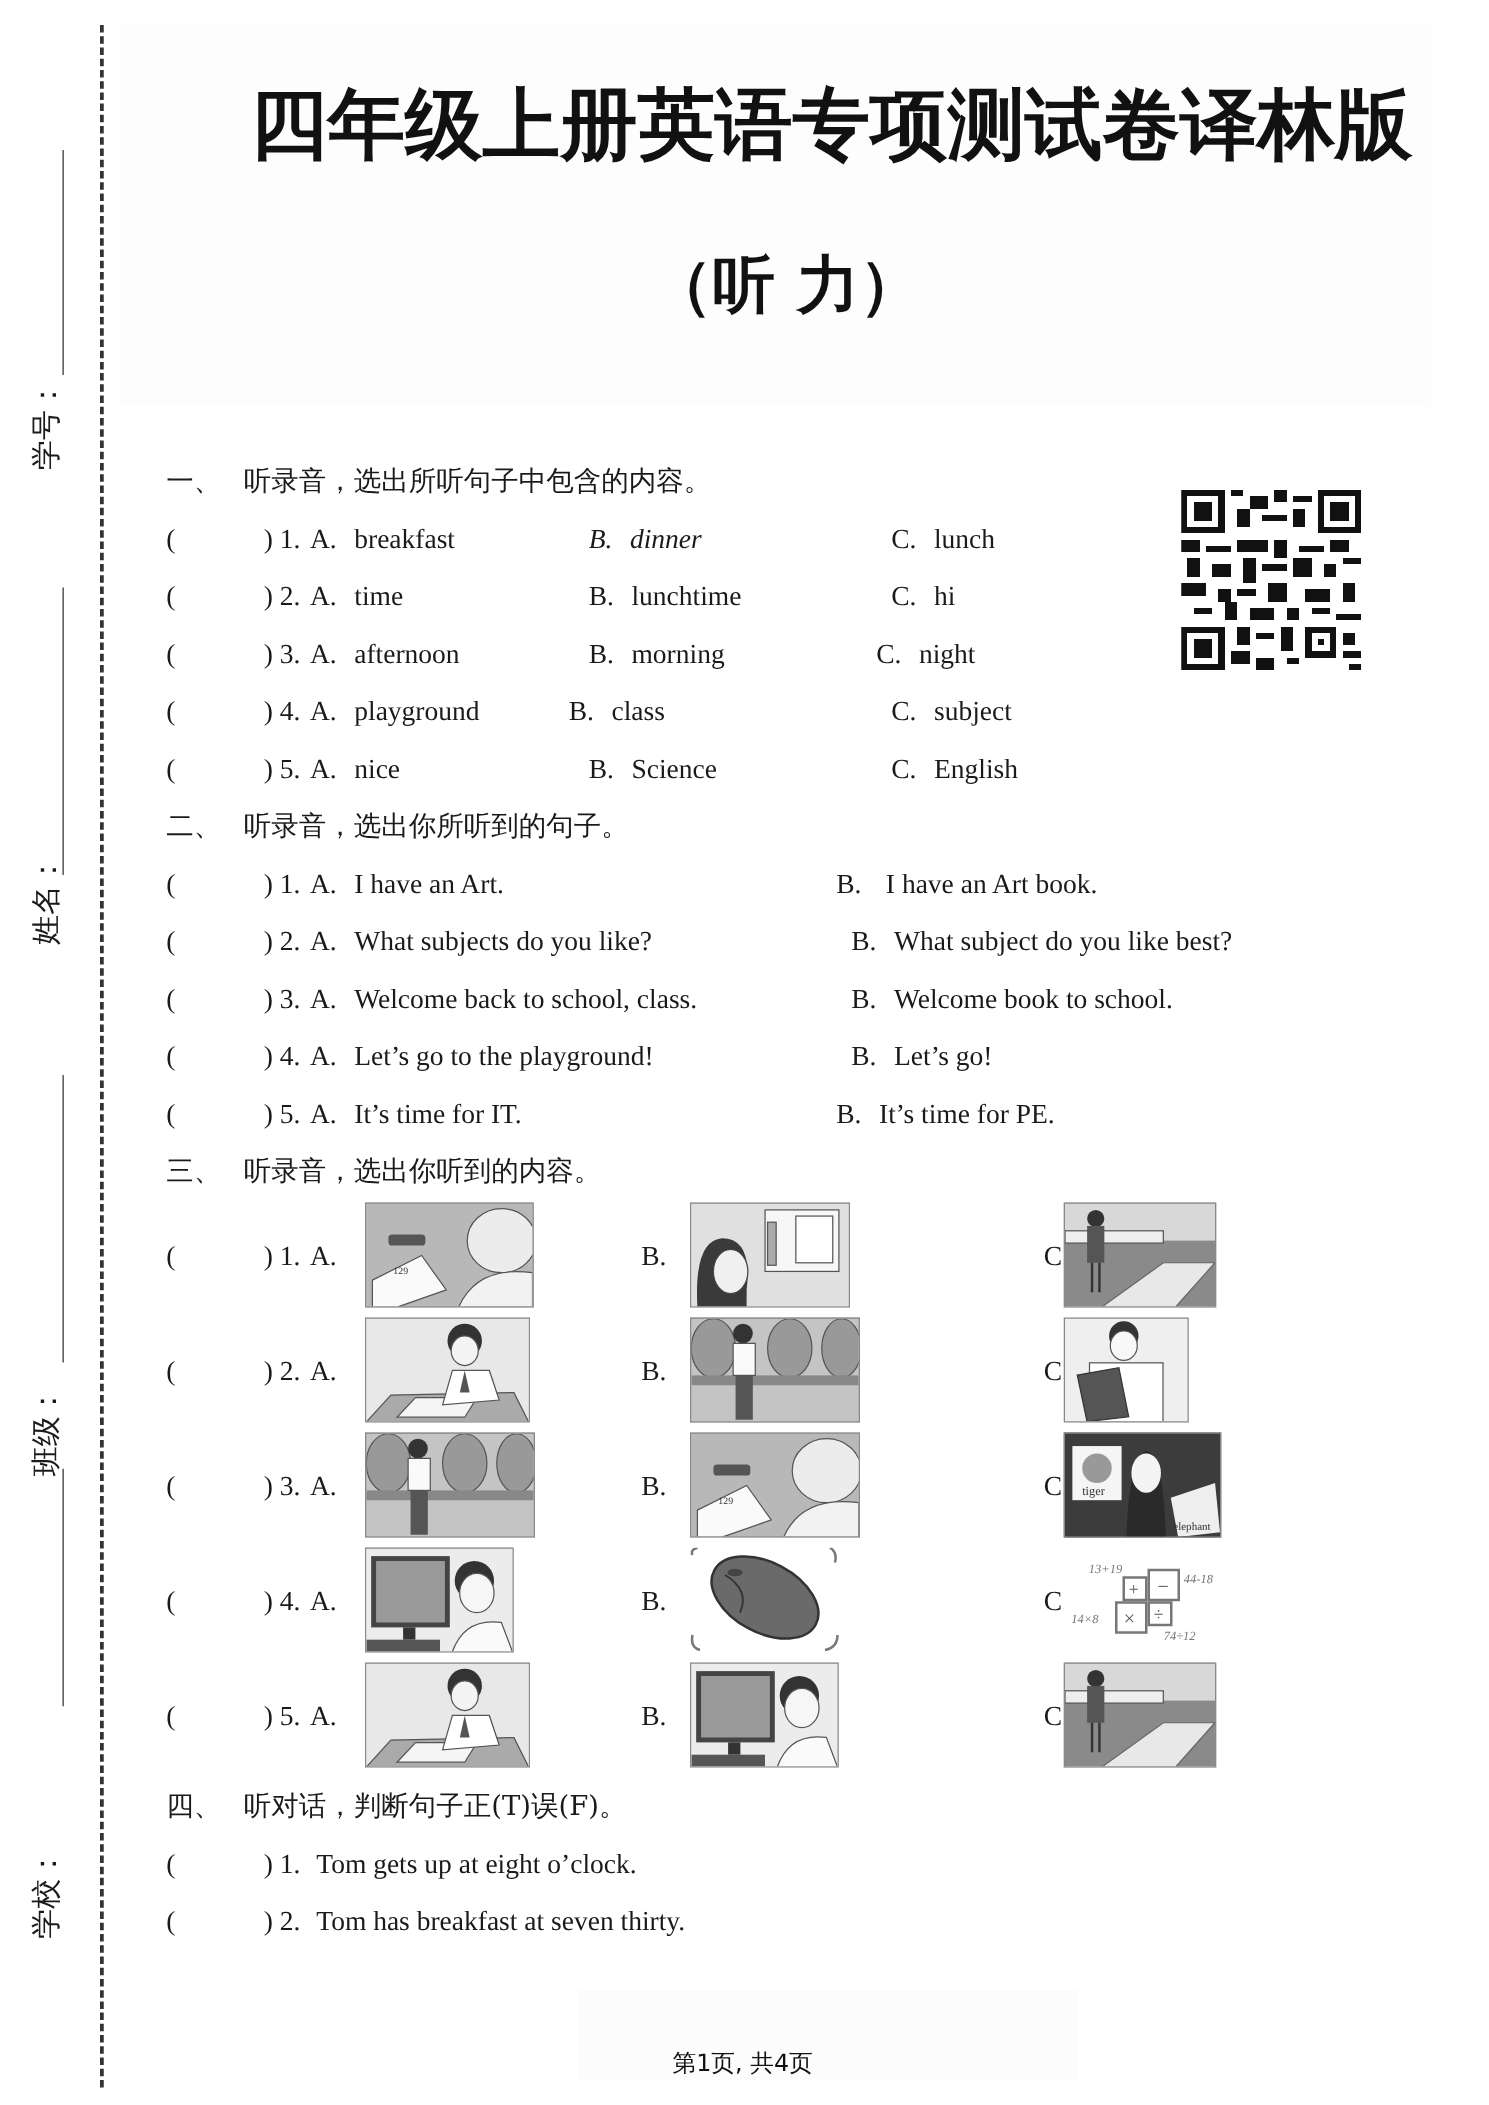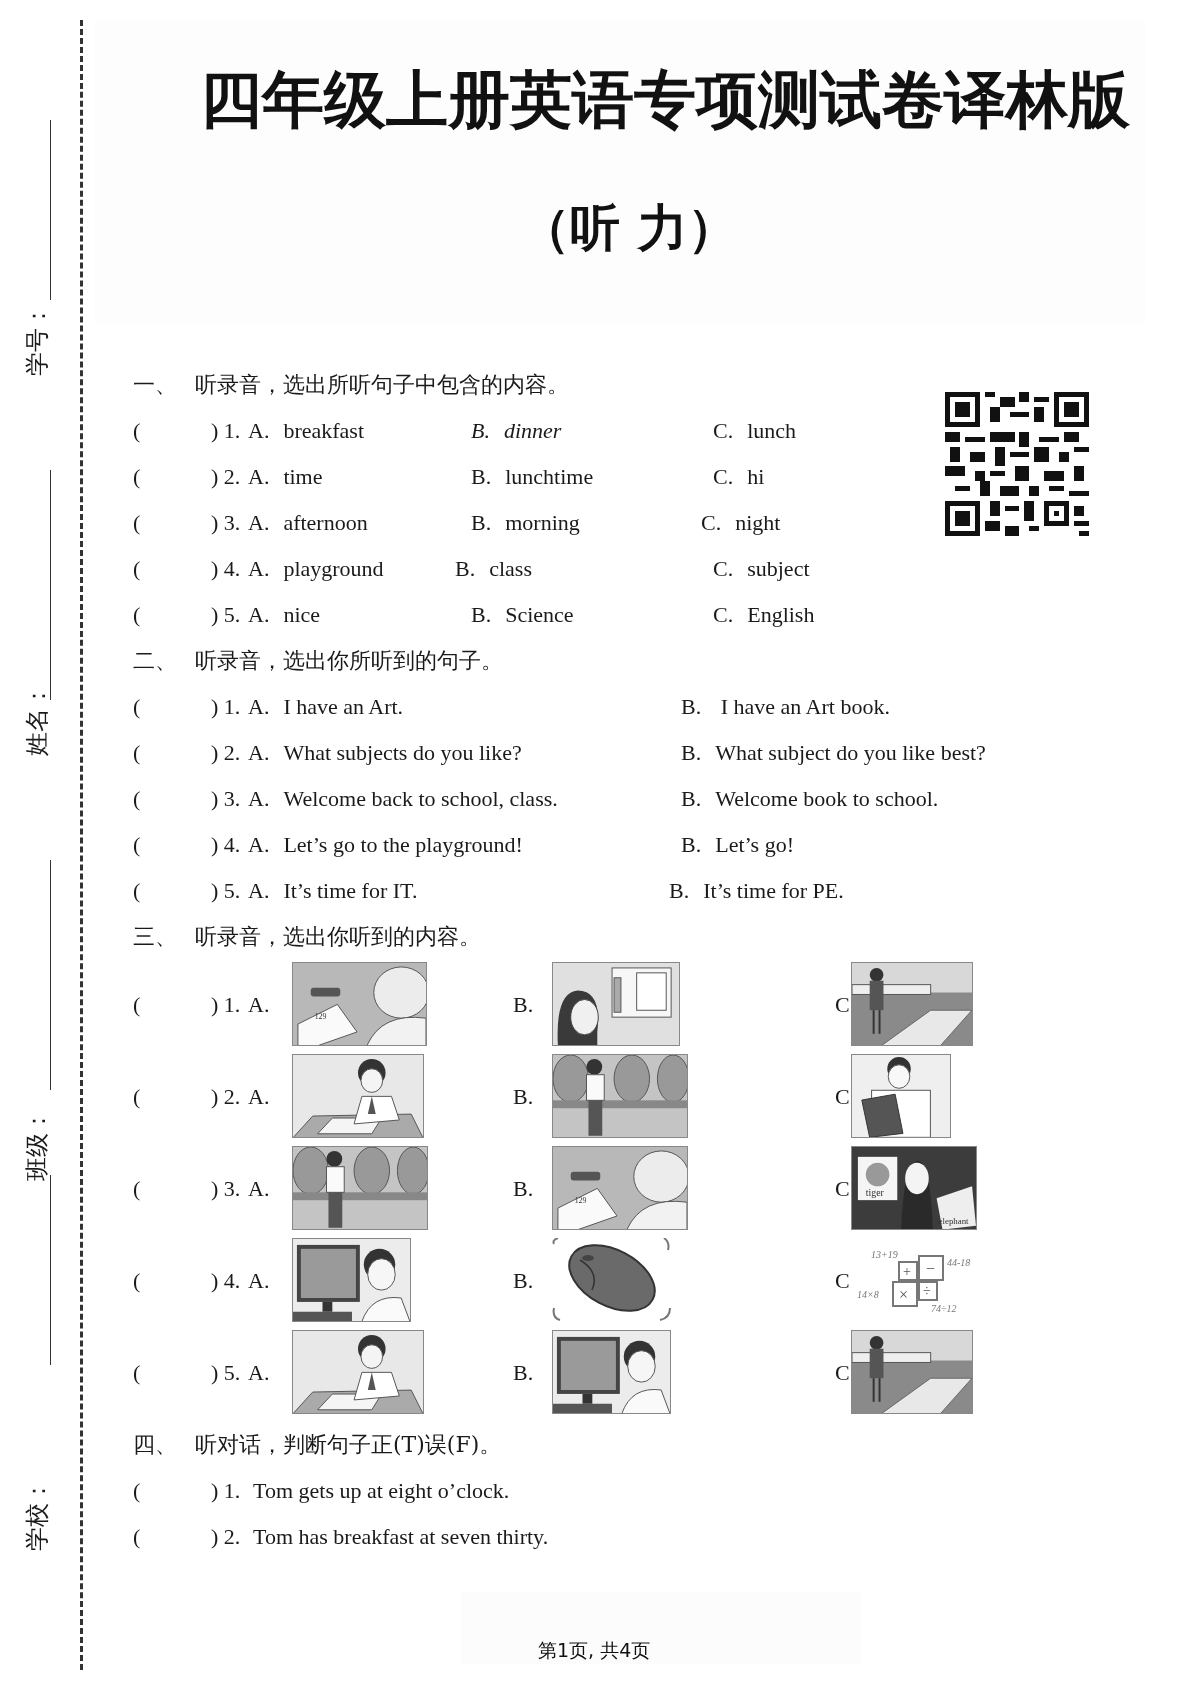--- a/index.html
+++ b/index.html
@@ -163,21 +163,21 @@
 </div>
 
 <div class="sec-head" style="top:646px;">
   <span class="num">二、</span><span>听录音，选出你所听到的句子。</span>
 </div>
 
 <div class="row" style="top:694px;">
   <span class="paren-open">(</span>
   <span class="qnum">) 1.</span>
   <span class="optA" style="left:115px;"><span class="letter">A.</span><span>I have an Art.</span></span>
-  <span class="optB" style="left:548px;"><span class="letter">B.</span><span> I have an Art book.</span></span>
+  <span class="optB" style="left:536px;"><span class="letter">B.</span><span> I have an Art book.</span></span>
 </div>
 <div class="row" style="top:740px;">
   <span class="paren-open">(</span>
   <span class="qnum">) 2.</span>
   <span class="optA" style="left:115px;"><span class="letter">A.</span><span>What subjects do you like?</span></span>
   <span class="optB" style="left:548px;"><span class="letter">B.</span><span>What subject do you like best?</span></span>
 </div>
 <div class="row" style="top:786px;">
   <span class="paren-open">(</span>
   <span class="qnum">) 3.</span>

